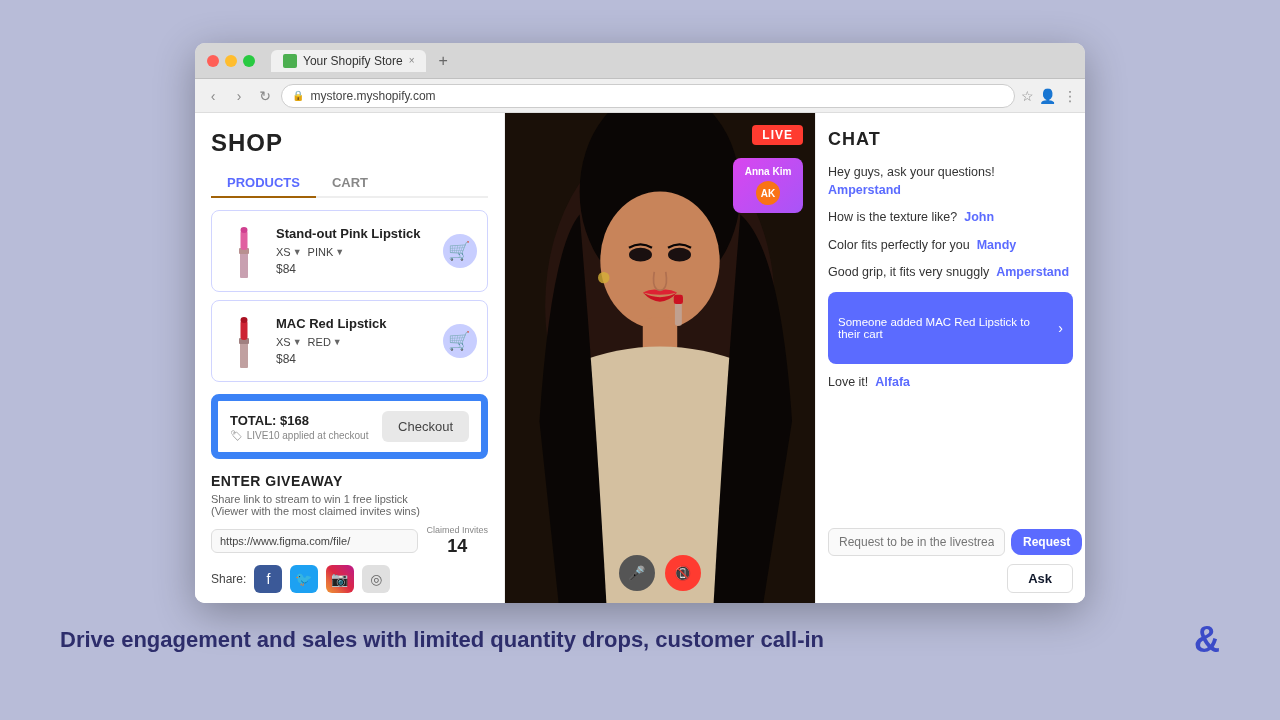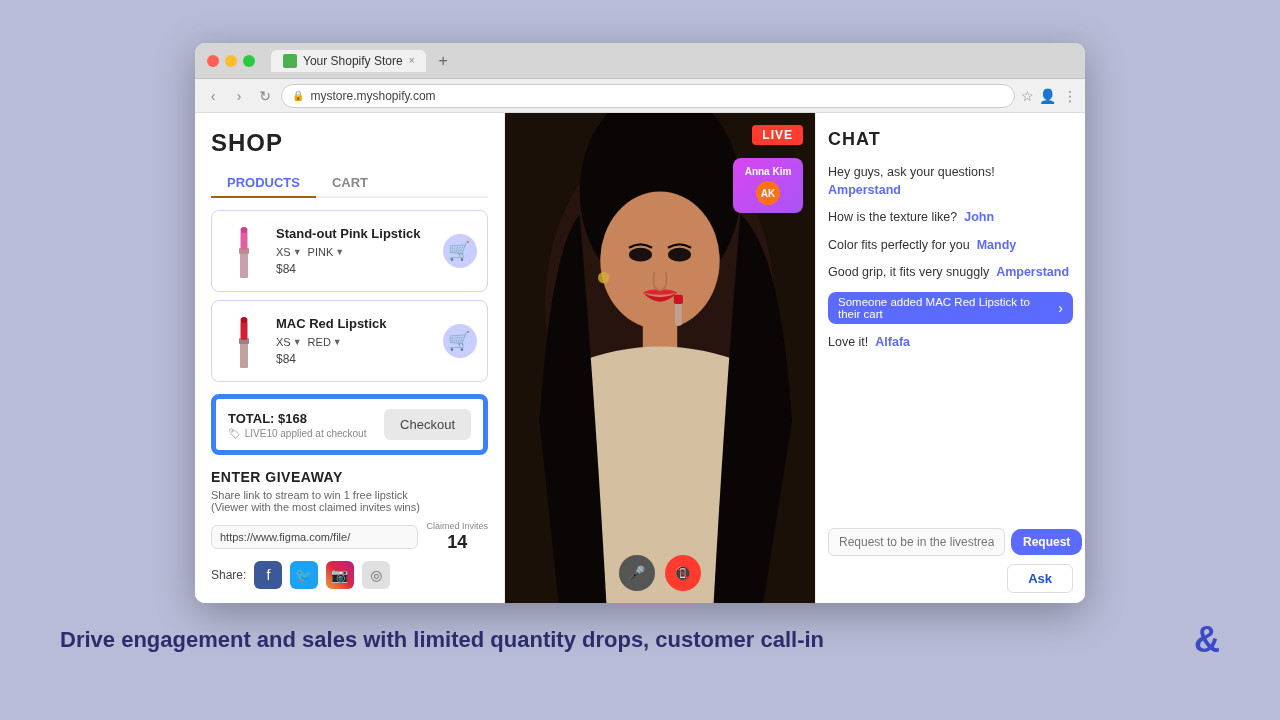--- a/index.html
+++ b/index.html
@@ -242,21 +242,21 @@
       cursor: pointer;
       flex-shrink: 0;
       font-size: 18px;
       color: #5b6bff;
       font-weight: 300;
     }
 
     
     .total-section {
       margin-top: auto;
-      border: 5px solid #3b82f6;
+      border: 7px solid #3b82f6;
       border-radius: 8px;
       padding: 10px 12px;
       display: flex;
       align-items: center;
       justify-content: space-between;
       margin-top: 12px;
     }
 
     .total-left {}
     .total-text {
@@ -479,21 +479,21 @@
     }
 
     .chat-username {
       font-weight: 700;
       color: #5b6bff;
     }
 
     .notification-card {
       background: #5b6bff;
       border-radius: 8px;
-      padding: 4px 10px;
+      padding: 24px 10px;
       display: flex;
       align-items: center;
       justify-content: space-between;
       gap: 17px;
     }
 
     .notification-text {
       font-size: 11.5px;
       color: white;
       flex: 1;
@@ -544,21 +544,21 @@
     }
 
     .ask-btn {
       background: white;
       border: 1px solid #ddd;
       border-radius: 6px;
       padding: 6px 20px;
       font-size: 13px;
       font-weight: 600;
       cursor: pointer;
-      color: #1d4ed8;
+      color: #0f172a;
     }
 
     
     .page-footer {
       width: 100%;
       display: flex;
       align-items: center;
       justify-content: space-between;
       padding: 16px 60px;
     }

